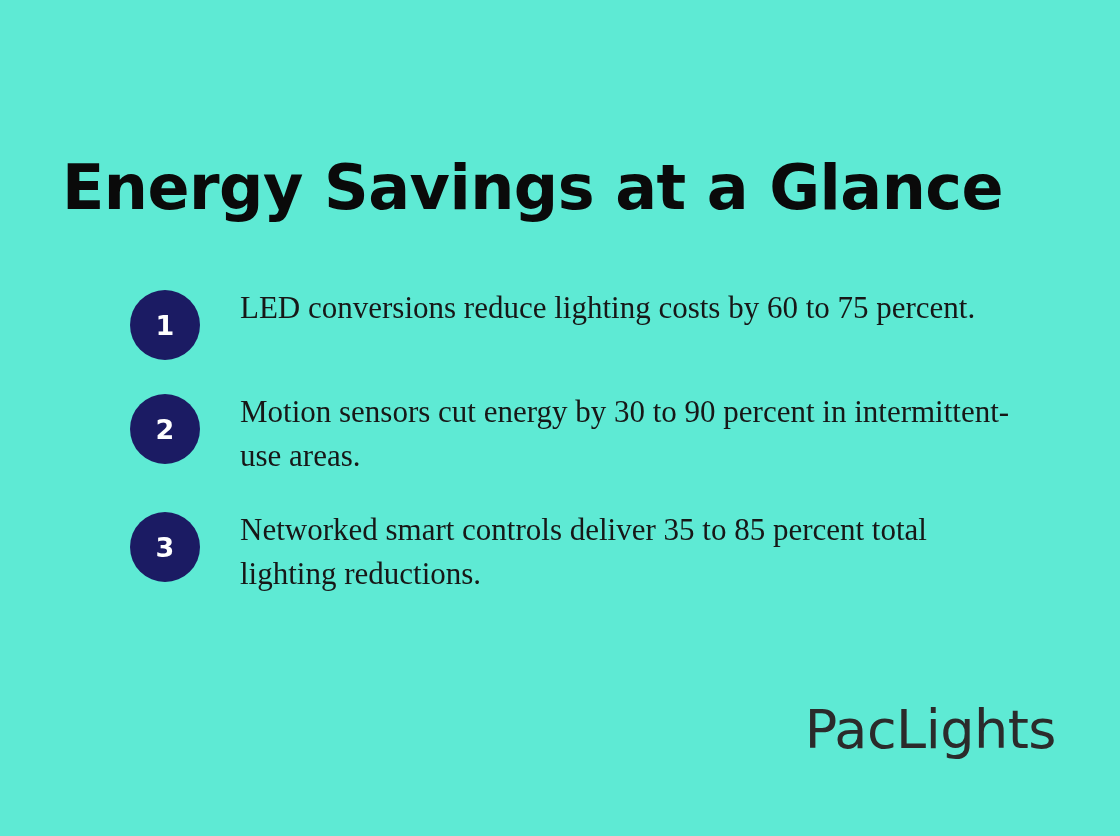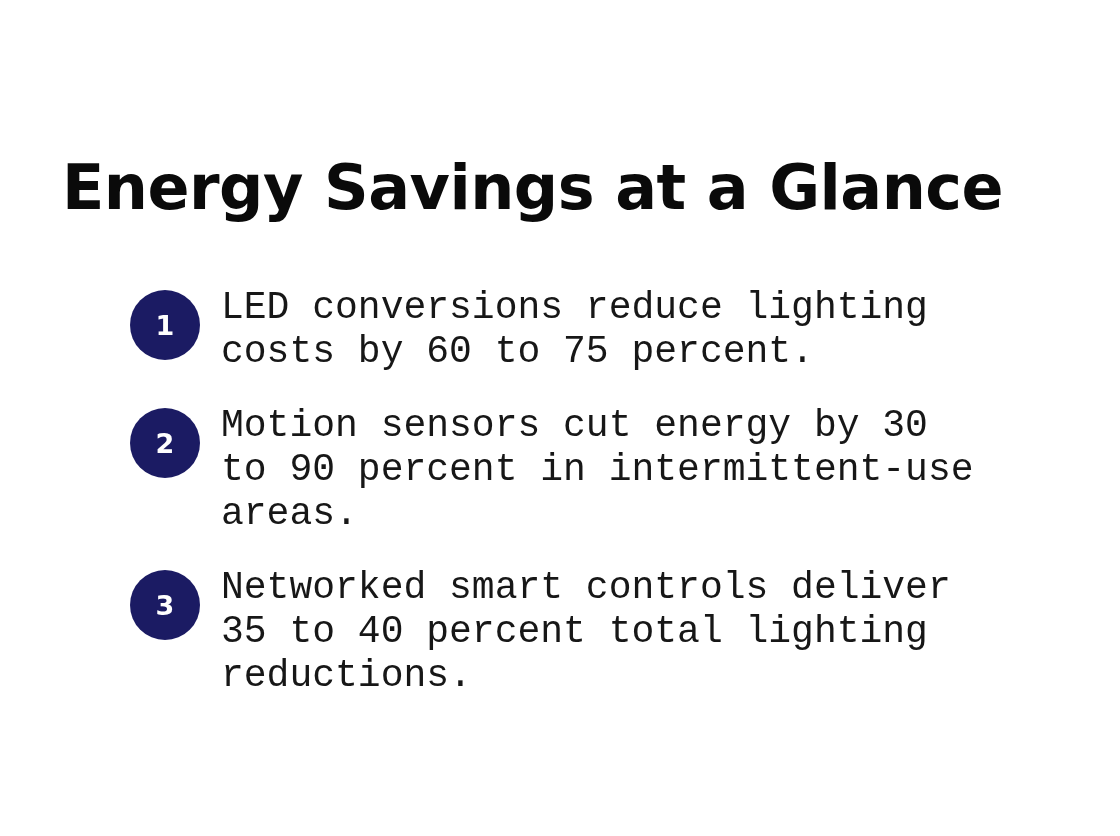--- a/index.html
+++ b/index.html
@@ -10,21 +10,21 @@
     width: 1120px;
     height: 836px;
     background: #dfe0df;
     font-family: "Liberation Sans", sans-serif;
     overflow: hidden;
   }
   .card {
     position: relative;
     width: 1120px;
     height: 836px;
-    background: #ffffff;
+    background: #5eead4;
     box-sizing: border-box;
   }
   .page-title {
     position: absolute;
     left: 62px;
     top: 108px;
     font-family: "DejaVu Sans", sans-serif;
     font-size: 62px;
     font-weight: 700;
     letter-spacing: -0.5px;
@@ -57,23 +57,23 @@
     font-size: 27px;
     font-weight: 700;
     display: flex;
     align-items: center;
     justify-content: center;
     margin-top: 4px;
     line-height: 1;
   }
   .tip-text {
     flex: 1 1 auto;
-    margin-left: 21px;
-    font-family: Liberation Mono, monospace;
-    font-size: 38px;
+    margin-left: 40px;
+    font-family: Liberation Serif, serif;
+    font-size: 31px;
     line-height: 44px;
     color: #171717;
     max-width: 775px;
   }
   .brand-logo {
     position: absolute;
     right: 64px;
     bottom: 78px;
     font-family: "DejaVu Sans", sans-serif;
     font-size: 54px;
@@ -98,19 +98,20 @@
       <div class="tip-text">LED conversions reduce lighting costs by 60 to 75 percent.</div>
     </div>
 
     <div class="tip-item">
       <div class="tip-badge">2</div>
       <div class="tip-text">Motion sensors cut energy by 30 to 90 percent in intermittent-use areas.</div>
     </div>
 
     <div class="tip-item">
       <div class="tip-badge">3</div>
-      <div class="tip-text">Networked smart controls deliver 35 to 40 percent total lighting reductions.</div>
+      <div class="tip-text">Networked smart controls deliver 35 to 85 percent total lighting reductions.</div>
     </div>
 
   </div>
 
+  <div class="brand-logo">PacLights</div>
 
 </div>
 
 </body></html>

